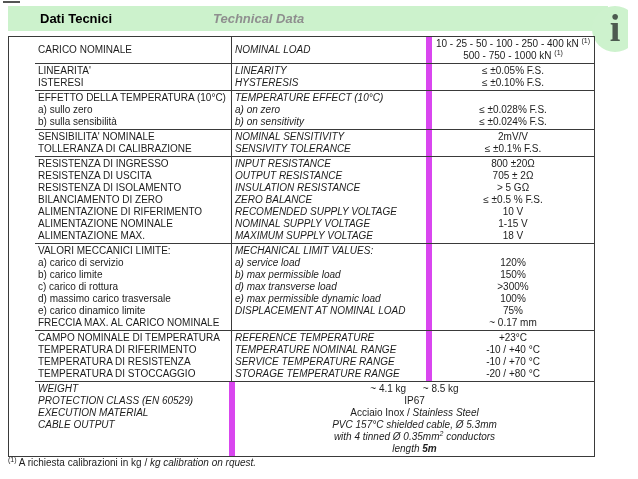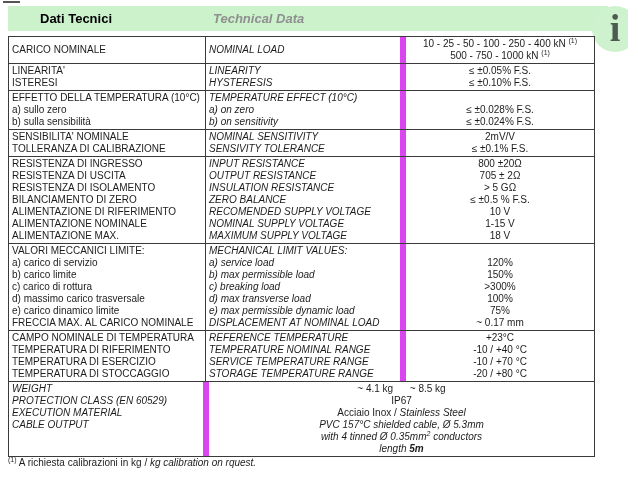--- a/index.html
+++ b/index.html
@@ -13,21 +13,21 @@
   .title-en{position:absolute;left:205px;top:5px;font-size:13px;font-weight:bold;
             font-style:italic;color:#8f8f8f;}
 
   .info-circle{position:absolute;left:592px;top:6px;width:46px;height:46px;border-radius:50%;
                background:#cdf2cd;display:flex;align-items:center;justify-content:center;}
   .info-glyph{font-family:"Liberation Serif",serif;font-weight:bold;font-size:38px;
               line-height:1;color:#4d5b50;margin-top:-2px;}
 
   .tech-table{position:absolute;left:8px;top:36px;width:587px;border:1px solid #3a3a3a;
               box-sizing:border-box;font-size:10px;}
-  .trow{display:flex;align-items:stretch;}
+  .trow{display:flex;align-items:stretch;margin-left:26px;}
   .trow + .trow{border-top:1px solid #3a3a3a;}
   .cell{box-sizing:border-box;padding:1px 3px;display:flex;flex-direction:column;
         justify-content:flex-start;}
   .vcenter .cell{justify-content:center;}
   .c1{width:197px;border-right:1px solid #3a3a3a;}
   .c2{width:200px;border-right:6px solid #d946ef;font-style:italic;}
   .c3{flex:1;text-align:center;}
   .ln{line-height:12px;white-space:nowrap;min-height:12px;}
   .it{font-style:italic;}
   .bd{font-weight:bold;}
@@ -145,40 +145,39 @@
           <div class="ln">b) carico limite</div>
           <div class="ln">c) carico di rottura</div>
           <div class="ln">d) massimo carico trasversale</div>
           <div class="ln">e) carico dinamico  limite</div>
           <div class="ln">FRECCIA MAX. AL CARICO NOMINALE</div>
         </div>
         <div class="cell c2">
           <div class="ln">MECHANICAL LIMIT VALUES:</div>
           <div class="ln">a) service load</div>
           <div class="ln">b) max permissible load</div>
-          <div class="ln">c) breaking load</div>
           <div class="ln">d) max transverse load</div>
           <div class="ln">e) max permissible dynamic load</div>
           <div class="ln">DISPLACEMENT AT NOMINAL LOAD</div>
         </div>
         <div class="cell c3">
           <div class="ln">&nbsp;</div>
           <div class="ln"><span>120%</span></div>
           <div class="ln"><span>150%</span></div>
           <div class="ln"><span>&gt;300%</span></div>
           <div class="ln"><span>100%</span></div>
           <div class="ln"><span>75%</span></div>
           <div class="ln"><span>~ 0.17 mm</span></div>
         </div>
       </div>
       <div class="trow">
         <div class="cell c1">
           <div class="ln">CAMPO NOMINALE DI TEMPERATURA</div>
           <div class="ln">TEMPERATURA DI RIFERIMENTO</div>
-          <div class="ln">TEMPERATURA DI ESERCIZIO</div>
+          <div class="ln">TEMPERATURA DI RESISTENZA</div>
           <div class="ln">TEMPERATURA DI STOCCAGGIO</div>
         </div>
         <div class="cell c2">
           <div class="ln">REFERENCE TEMPERATURE</div>
           <div class="ln">TEMPERATURE NOMINAL RANGE</div>
           <div class="ln">SERVICE TEMPERATURE RANGE</div>
           <div class="ln">STORAGE TEMPERATURE RANGE</div>
         </div>
         <div class="cell c3">
           <div class="ln"><span>+23°C</span></div>

